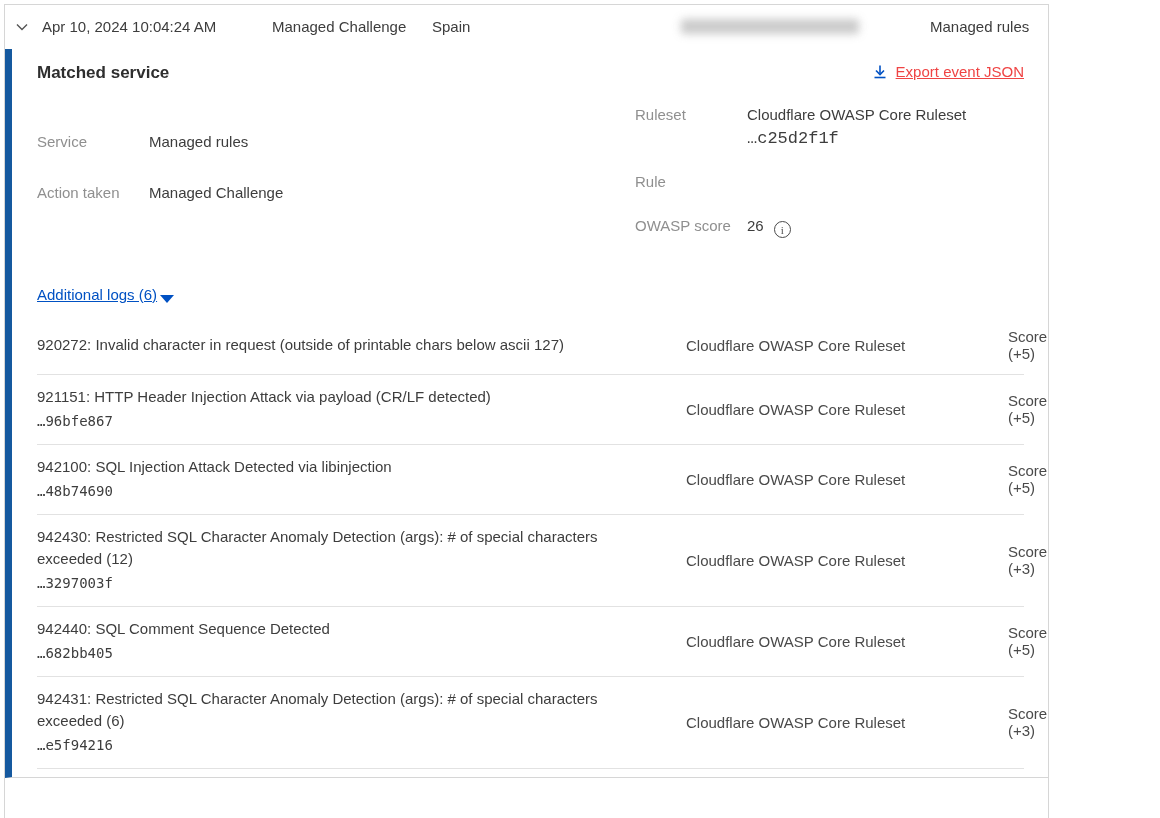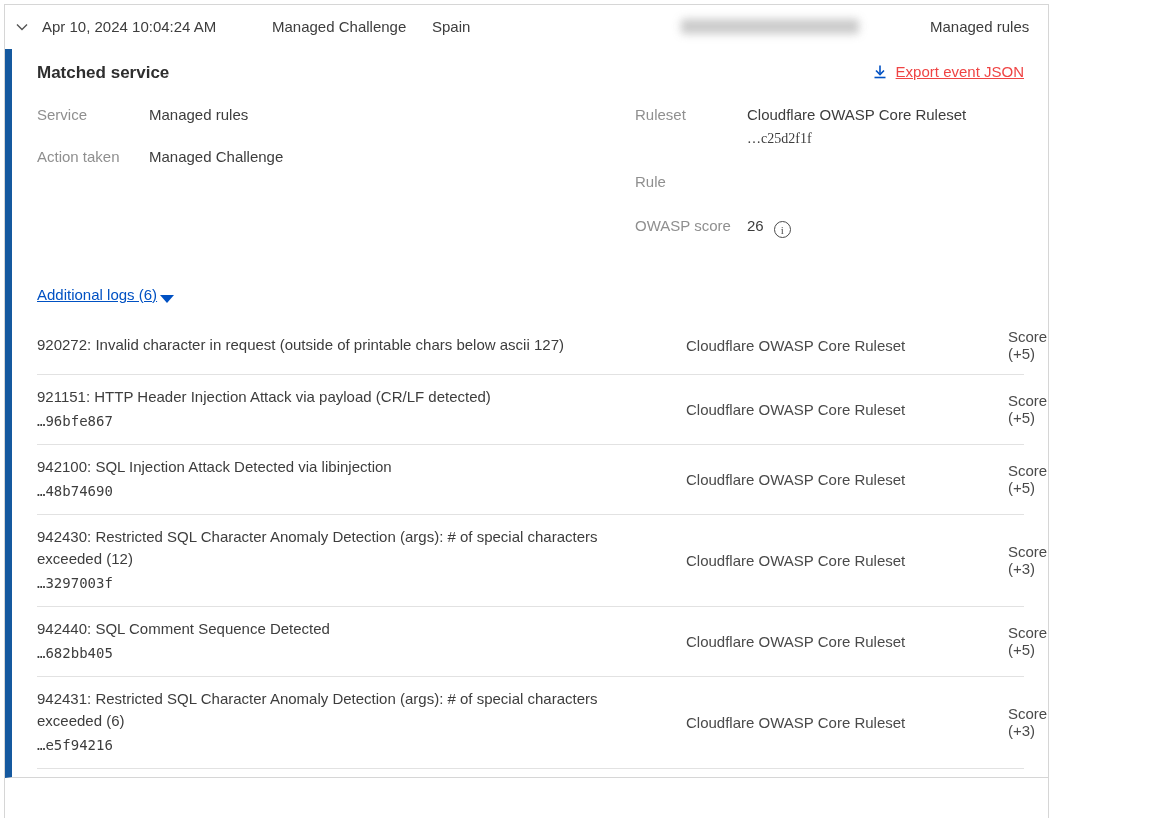--- a/index.html
+++ b/index.html
@@ -29,25 +29,25 @@
     margin-bottom:20px; }
   .panel-title { font-size:17px; font-weight:bold; color:#2e2e2e; }
   .export-link { display:flex; align-items:center; gap:8px; color:#ef4444; font-size:15px;
     cursor:pointer; text-decoration:none; }
   .export-link .label { text-decoration:underline; }
 
   .detail-grid { display:flex; align-items:flex-start; }
   .col-left { width:552px; }
   .col-right { flex:1;margin-left:46px; }
   .field { display:flex; align-items:flex-start; }
-  .col-left  .field { margin-bottom:18px; }
+  .col-left  .field { margin-bottom:18px;margin-top:27px; }
   .col-right .field { margin-bottom:20px; }
   .field .flabel { width:112px; flex:0 0 112px; color:#8f8f8f; font-size:15px; line-height:24px; }
   .field .fvalue { font-size:15px; line-height:24px; color:#3d3d3d; width:240px; }
-  .mono-id { font-family:Liberation Serif, serif; font-size:14px; line-height:22px;
+  .mono-id { font-family:Liberation Mono, monospace; font-size:17px; line-height:22px;
     color:#3d3d3d; margin-top:1px; }
   .owasp-val { display:flex; align-items:flex-end; gap:10px; }
   .info-icon { width:17px; height:17px; border:1.4px solid #4a4a4a; border-radius:50%;
     display:inline-flex; align-items:center; justify-content:center;
     font-size:11px; color:#4a4a4a; font-family:"Liberation Serif", serif; cursor:pointer; }
 
   .additional-logs { margin:28px 0 14px 0; display:flex; align-items:flex-end; cursor:pointer; }
   .additional-logs .label { color:#0051c3; font-size:15px; text-decoration:underline; }
   .caret-down { width:0; height:0; margin-left:3px; margin-top:2px;
     border-left:7px solid transparent; border-right:7px solid transparent;

